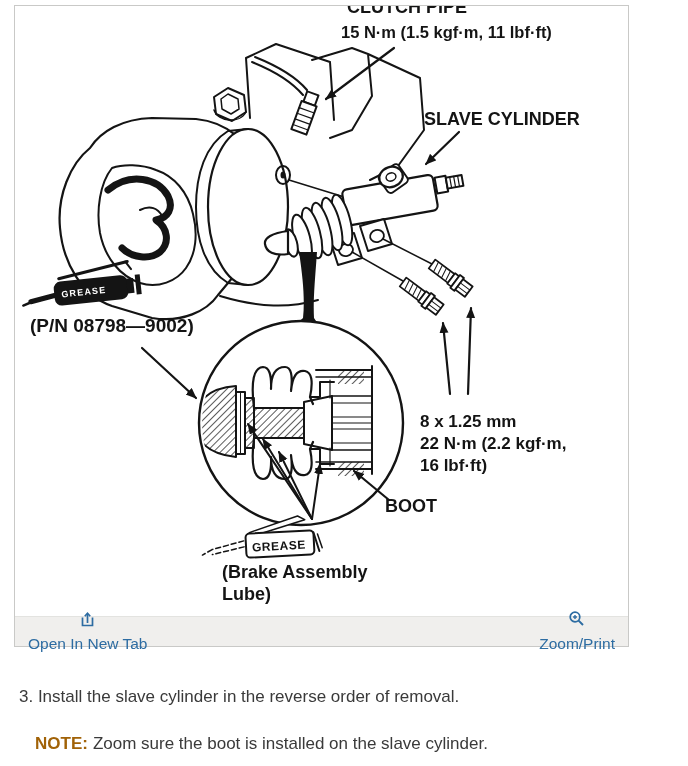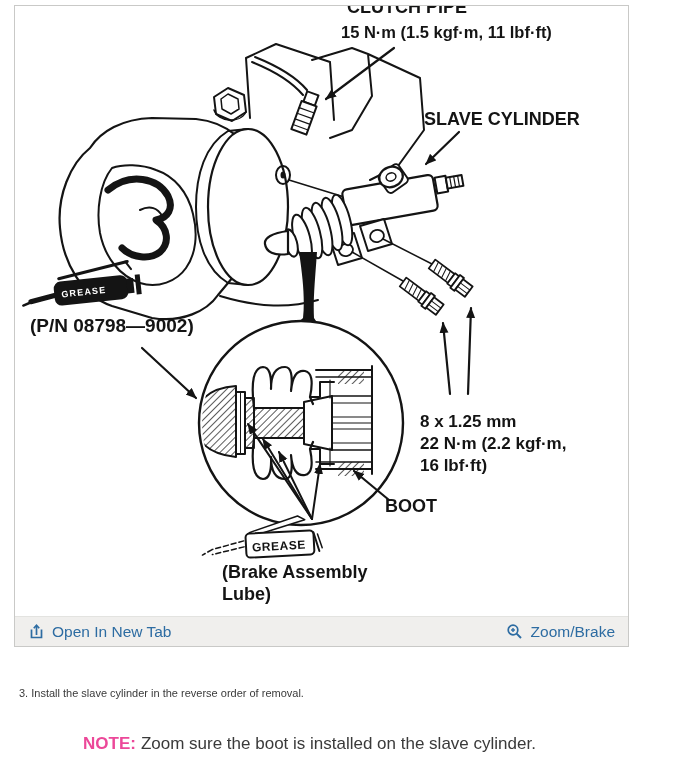--- a/index.html
+++ b/index.html
@@ -11,30 +11,30 @@
     position:absolute;left:14px;top:5px;width:613px;
     border:1px solid #c9c9c7;background:#ffffff;
   }
   .figure-area{width:613px;height:610px;overflow:hidden;background:#fff;}
   .viewer-bar{
     height:29px;display:flex;justify-content:space-between;align-items:center;
     padding:0 13px;background:#f0efed;border-top:1px solid #e3e3e0;
   }
   .bar-link{
     display:inline-flex;align-items:center;gap:7px;
-    color:#2d6ca2;font-size:15.5px;text-decoration:none;cursor:pointer;
+    color:#2d6ca2;font-size:15.5px;text-decoration:none;cursor:pointer;flex-direction:column;
   }
   .bar-link svg{display:block;}
   .step-text{
-    position:absolute;left:19px;top:687px;font-size:11px;color:#3a3a3a;
+    position:absolute;left:19px;top:687px;font-size:17px;color:#3a3a3a;
   }
   .note-text{
     position:absolute;left:35px;top:734px;font-size:17px;color:#3a3a3a;
   }
-  .note-text b{color:#ec4899;margin-right:5px;margin-left:48px;}
+  .note-text b{color:#a16207;margin-right:5px;}
   
   svg text{font-family:"Liberation Sans",sans-serif;font-weight:700;fill:#141414;}
   .ink{stroke:#141414;fill:none;stroke-linecap:round;stroke-linejoin:round;}
   .fw{fill:#ffffff;}
   .fk{fill:#141414;stroke:none;}
   .fh{fill:url(#hatch);}
   .lbl-white{fill:#ffffff;letter-spacing:1.2px;font-size:9px;}
 </style>
 </head>
 <body>
@@ -203,21 +203,21 @@
       </svg>
       <span>Open In New Tab</span>
     </a>
     <a class="bar-link">
       <svg width="18" height="18" viewBox="0 0 18 18">
         <circle cx="7" cy="7" r="4.8" fill="none" stroke="#2d6ca2" stroke-width="1.7"></circle>
         <line x1="10.6" y1="10.6" x2="15" y2="15" stroke="#2d6ca2" stroke-width="2"></line>
         <line x1="7" y1="5" x2="7" y2="9" stroke="#2d6ca2" stroke-width="1.4"></line>
         <line x1="5" y1="7" x2="9" y2="7" stroke="#2d6ca2" stroke-width="1.4"></line>
       </svg>
-      <span>Zoom/Brake</span>
+      <span>Zoom/Print</span>
     </a>
   </div>
 </div>
 
 <div class="step-text">3. Install the slave cylinder in the reverse order of removal.</div>
 <div class="note-text">
   <b>NOTE:</b><span>Zoom sure the boot is installed on the slave cylinder.</span>
 </div>
 
 </body></html>

